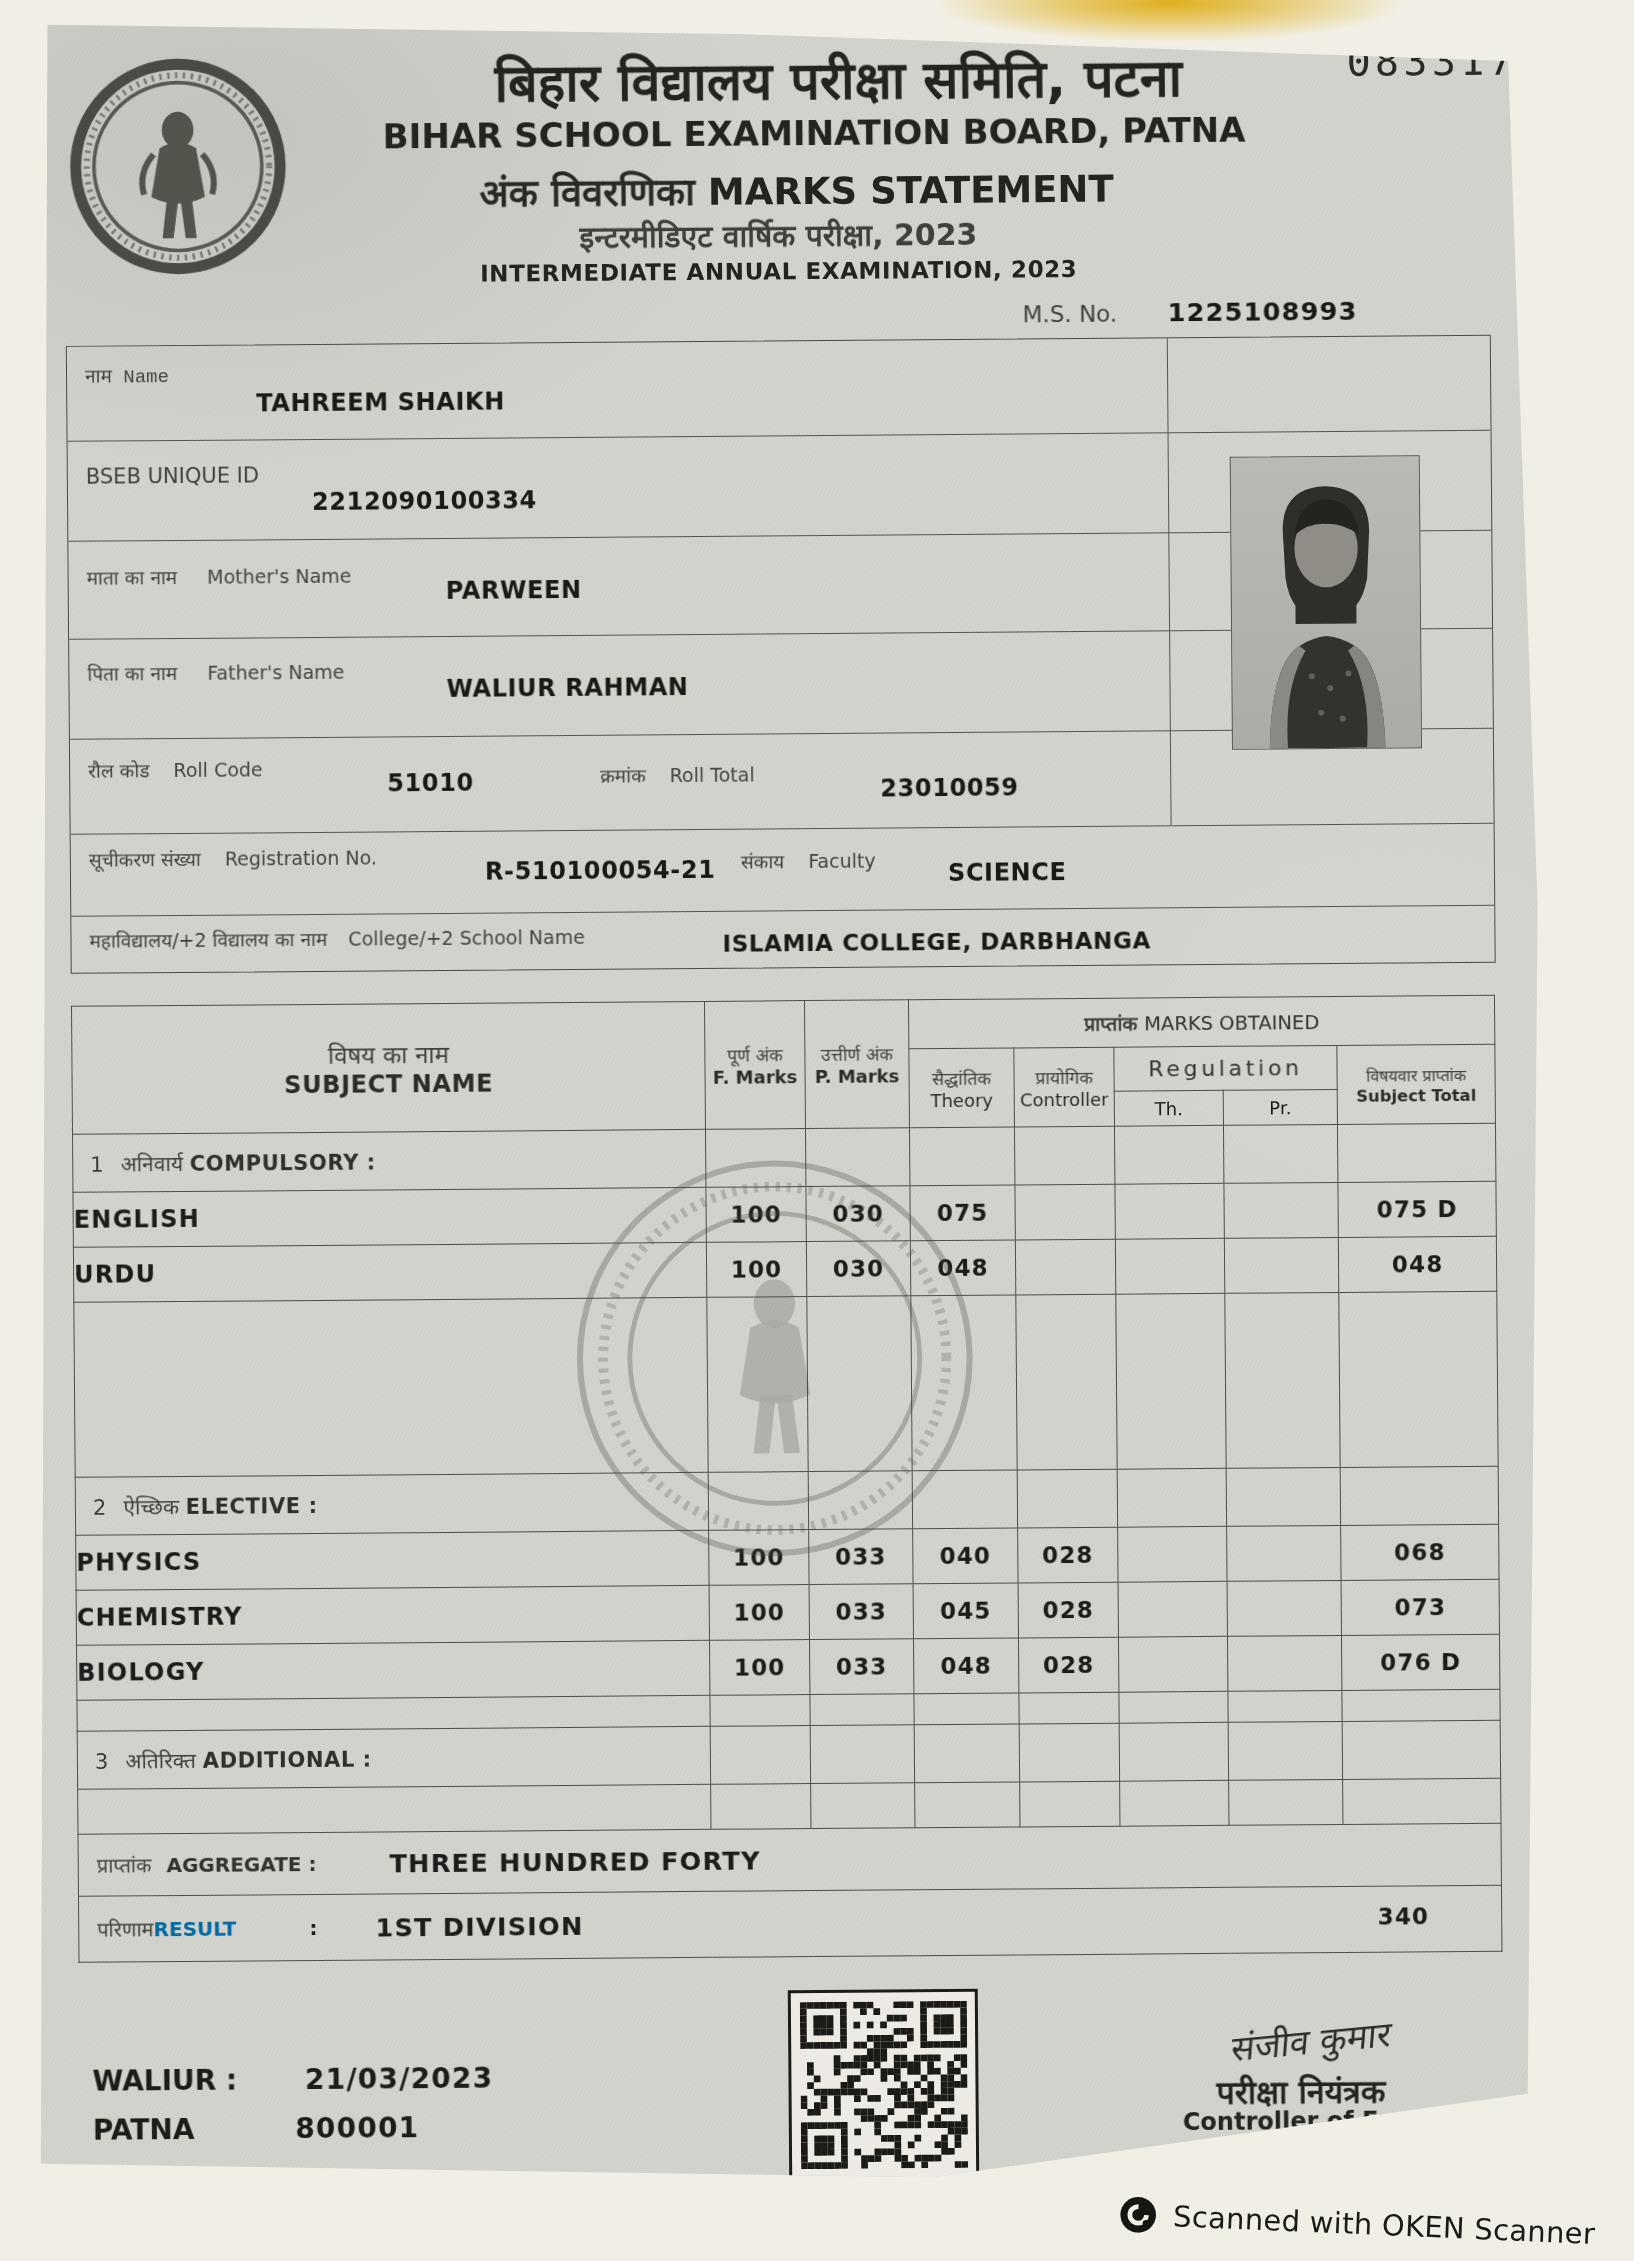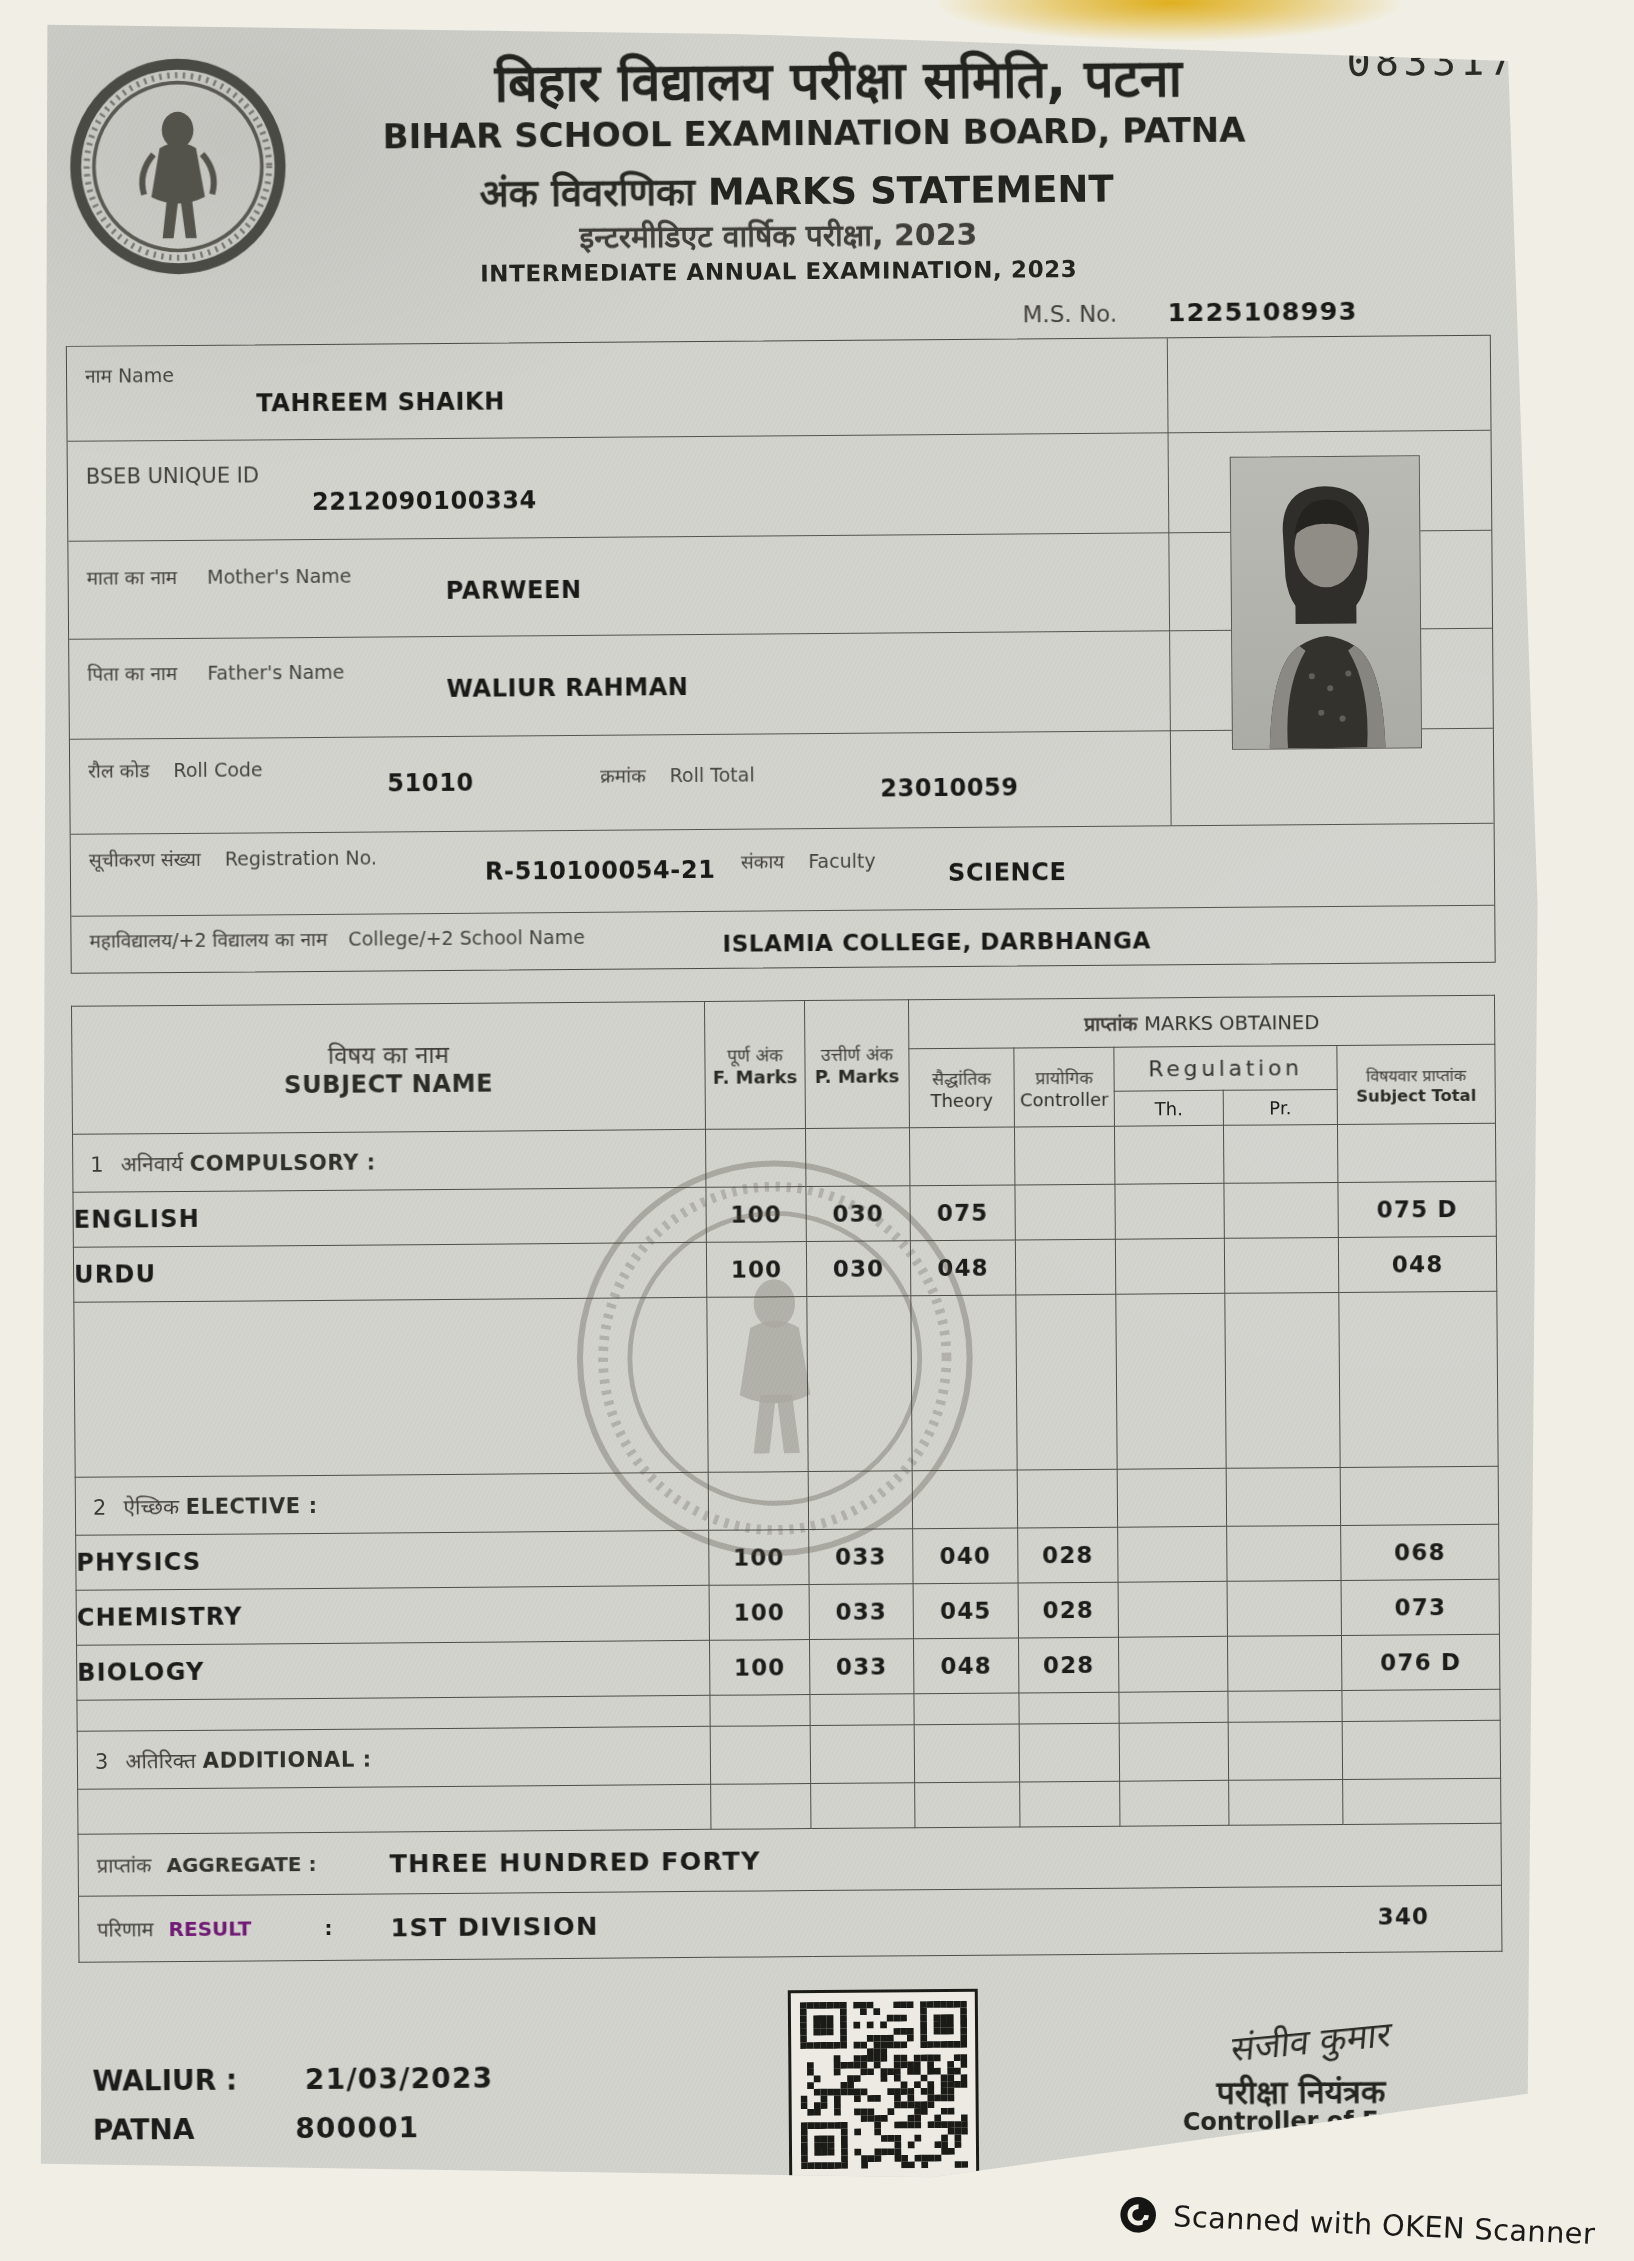--- a/index.html
+++ b/index.html
@@ -123,21 +123,21 @@
     </div>
     <div class="h-line4 hi">इन्टरमीडिएट वार्षिक परीक्षा, 2023</div>
     <div class="h-line5">INTERMEDIATE ANNUAL EXAMINATION, 2023</div>
     <div class="ms-row">
       <span class="hi">M.S. No.</span>
       <span class="val typed">1225108993</span>
     </div>
 
     <div class="info-box">
       <div class="irow" style="top:0;height:94px;">
-        <span class="ilabel" style="left:18px;top:16px;">
+        <span class="ilabel" style="left:18px;top:16px;font-family:Liberation Mono, monospace;">
           <span class="hi">नाम</span>
           <span class="en">Name</span>
         </span>
         <span class="ival typed" style="left:189px;top:44px;">TAHREEM SHAIKH</span>
       </div>
       <div class="irow" style="top:94px;height:100px;">
         <span class="ilabel hi" style="left:18px;top:24px;font-size:21px;">BSEB UNIQUE ID</span>
         <span class="ival typed" style="left:244px;top:49px;">2212090100334</span>
       </div>
       <div class="irow" style="top:195px;height:97px;">
@@ -391,21 +391,21 @@
               <span class="hi">प्राप्तांक</span>
               <span style="font-weight:700;margin-left:15px;filter:blur(0.2px);color:#33332d;">AGGREGATE :</span>
               <span class="big-val">THREE HUNDRED FORTY</span>
             </div>
           </td>
         </tr>
         <tr class="res-row">
           <td colspan="8">
             <div class="foot-line">
               <span class="hi">परिणाम</span>
-              <span style="font-weight:700;margin-left:15px;filter:blur(0.2px);color:#701a75;">RESULT</span>
+              <span style="font-weight:700;filter:blur(0.2px);color:#0369a1;">RESULT</span>
               <span style="margin-left:73px;font-weight:700;">:</span>
               <span class="big-val" style="margin-left:58px;">1ST DIVISION</span>
             </div>
             <span class="res-340">340</span>
           </td>
         </tr>
       </tfoot>
     </table>
 
     <svg class="stamp" viewBox="0 0 680 680">

